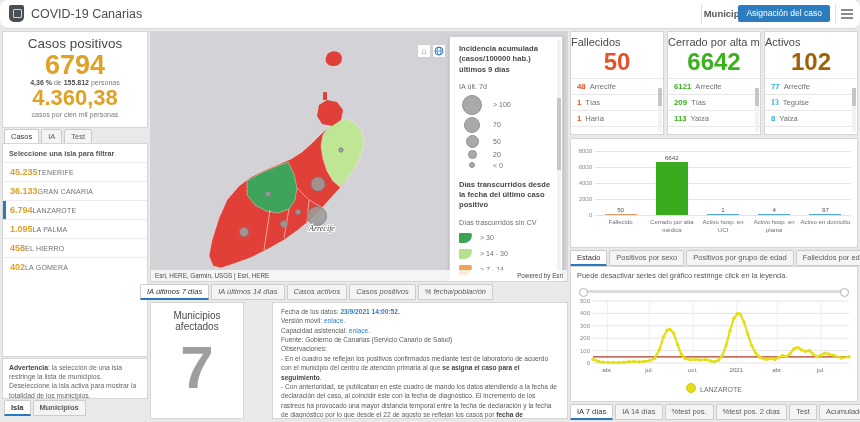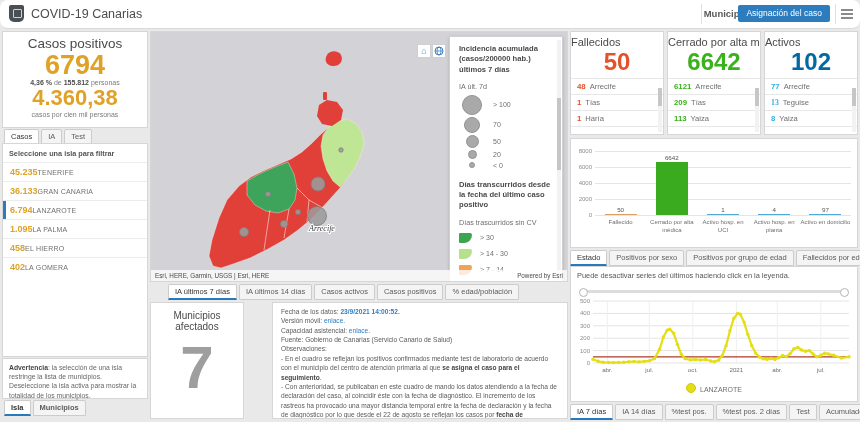--- a/index.html
+++ b/index.html
@@ -51,21 +51,21 @@
   .leg-title{font-size:7.6px;font-weight:bold;color:#4a4a4a;line-height:1.35;}
   .leg-sub{font-size:7.2px;color:#6e6e6e;margin:7px 0 3px;}
   .leg-size-row{display:flex;align-items:center;gap:8px;}
   .leg-circle-box{width:26px;display:flex;justify-content:center;}
   .leg-circle{background:#9b9b9b;border:1px solid #7f7f7f;border-radius:50%;opacity:.85;}
   .leg-label{font-size:7px;color:#6e6e6e;}
   .leg-class-row{display:flex;align-items:center;gap:8px;height:16px;}
   .wedge{width:13px;height:10px;border-radius:1px 2px 8px 1px;}
   #legend-scroll{position:absolute;right:1px;top:3px;width:4px;bottom:3px;background:#f2f2f2;}
   #legend-thumb{position:absolute;left:0;top:58px;width:4px;height:72px;background:#c6c6c6;}
-  #map-tabs{left:168px;top:284px;}
+  #map-tabs{left:140px;top:284px;font-style:italic;}
   #map-label{font-style:italic;font-family:"Liberation Serif",serif;}
 
   
   #afectados-card{left:150px;top:302px;width:94px;height:117px;text-align:center;}
   #afect-title{font-size:10px;color:#4a4a4a;margin-top:7px;}
   #afect-value{font-size:60px;font-weight:bold;color:#9e9e9e;line-height:1.2;}
   #info-card{left:272px;top:302px;width:296px;height:117px;padding:4px 8px;font-size:6.6px;color:#5a5a5a;line-height:1.42;overflow:hidden;}
   #info-card p{margin:0;}
   .inf-date{color:#2f7ec4;font-weight:bold;}
   .inf-link{color:#2f7ec4;}
@@ -206,21 +206,21 @@
     <div class="map-btn" style="left:266px;top:12px;"><span>⌂</span></div>
     <div class="map-btn" style="left:281px;top:12px;">
       <svg width="10" height="10" viewBox="0 0 10 10" style="margin-top:1px">
         <circle cx="5" cy="5" r="4" fill="none" stroke="#3a7ec0" stroke-width="1"></circle>
         <ellipse cx="5" cy="5" rx="2" ry="4" fill="none" stroke="#3a7ec0" stroke-width="0.8"></ellipse>
         <line x1="1" y1="5" x2="9" y2="5" stroke="#3a7ec0" stroke-width="0.8"></line>
       </svg>
     </div>
 
     <div id="legend-panel">
-      <div class="leg-title">Incidencia acumulada (casos/200000 hab.) últimos 7 días</div>
+      <div class="leg-title">Incidencia acumulada (casos/100000 hab.) últimos 9 días</div>
       <div class="leg-sub">IA últ. 7d</div>
       <div id="legend-sizes">
           <div class="leg-size-row" style="height: 22px;">
             <div class="leg-circle-box">
               <div class="leg-circle" style="width: 18px; height: 18px;"></div>
             </div>
             <span class="leg-label">&gt; 100</span>
           </div>
           <div class="leg-size-row" style="height: 18px;">
             <div class="leg-circle-box">
@@ -275,21 +275,21 @@
     <div id="attribution">
       <span>Esri, HERE, Garmin, USGS | Esri, HERE</span>
       <span id="powered">Powered by Esri</span>
     </div>
   </div>
   <div id="map-tabs" class="tabrow">
       <div class="tab active">IA últimos 7 días</div>
       <div class="tab">IA últimos 14 días</div>
       <div class="tab">Casos activos</div>
       <div class="tab">Casos positivos</div>
-      <div class="tab">% edad/población</div>
+      <div class="tab">% fecha/población</div>
     </div>
 
   <div id="afectados-card" class="card">
     <div id="afect-title">Municipios afectados</div>
     <div id="afect-value">7</div>
   </div>
   <div id="info-card" class="card">
       <p><span>Fecha de los datos: </span><span class="inf-date">23/9/2021 14:00:52.</span></p>
       <p><span>Versión móvil: </span><span class="inf-link">enlace</span><span>.</span></p>
       <p><span>Capacidad asistencial: </span><span class="inf-link">enlace</span><span>.</span></p>
@@ -337,21 +337,21 @@
             <span class="n" style="color: rgb(58, 178, 28);">113</span>
             <span class="m">Yaiza</span>
           </div>
         </div>
         <div class="sbar">
           <div></div>
         </div>
       </div>
       <div class="scard">
         <div class="t">Activos</div>
-        <div class="v" style="color: #0369a1;">102</div>
+        <div class="v" style="color: #a16207;">102</div>
         <div class="srows">
           <div class="srow">
             <span class="n" style="color: rgb(47, 176, 224);">77</span>
             <span class="m">Arrecife</span>
           </div>
           <div class="srow">
             <span class="n" style="color: rgb(47, 176, 224); font-family: Liberation Serif, serif;">13</span>
             <span class="m">Teguise</span>
           </div>
           <div class="srow">
@@ -393,21 +393,21 @@
       <div class="bar-cat" style="left: 228.4px; width: 52px; top: 80px;">Activo en domicilio</div>
     </div>
   <div id="estado-tabs" class="tabrow">
       <div class="tab active">Estado</div>
       <div class="tab">Positivos por sexo</div>
       <div class="tab">Positivos por grupo de edad</div>
       <div class="tab">Fallecidos por edad y sexo</div>
     </div>
 
   <div id="line-card" class="card">
-    <div id="line-hint">Puede desactivar series del últimos haciendo click en la leyenda.</div>
+    <div id="line-hint">Puede desactivar series del gráfico restringe click en la leyenda.</div>
     <div id="slider">
       <div class="track"></div>
       <div class="hnd" style="left:0"></div>
       <div class="hnd" style="right:0"></div>
     </div>
     <svg id="line-plot" width="286" height="86" viewBox="0 0 286 86">
         <line x1="22" y1="66" x2="278" y2="66" stroke="#e4e4e4" stroke-width="1"></line>
         <text x="19" y="68" text-anchor="end" font-size="6" fill="#8c8c8c">0</text>
         <line x1="22" y1="53.6" x2="278" y2="53.6" stroke="#e4e4e4" stroke-width="1"></line>
         <text x="19" y="55.6" text-anchor="end" font-size="6" fill="#8c8c8c">100</text>

